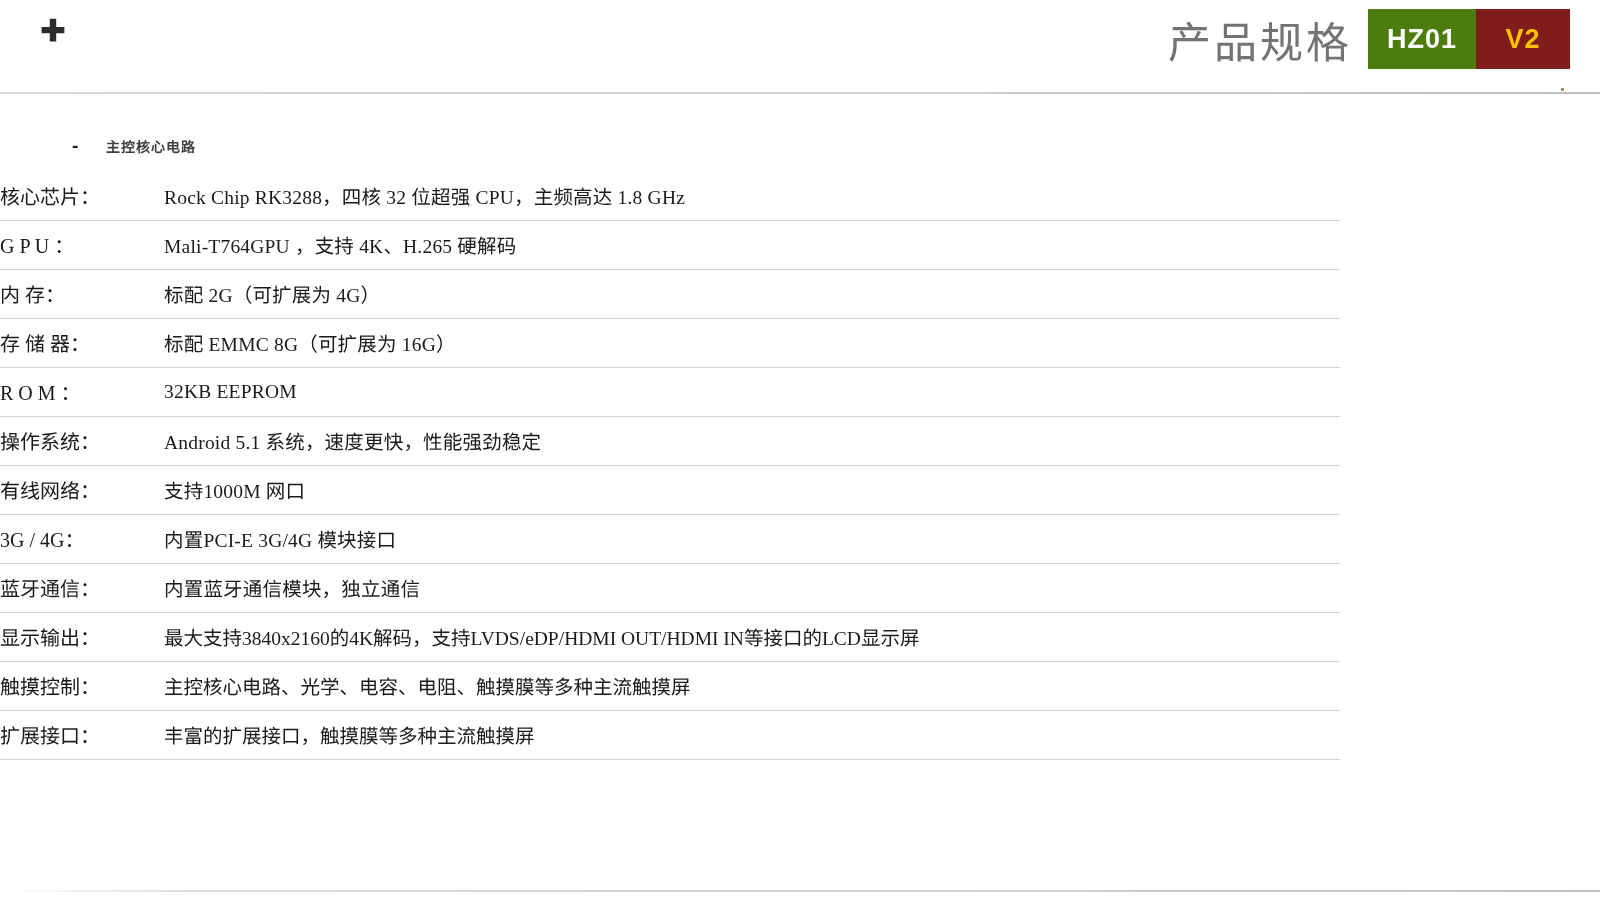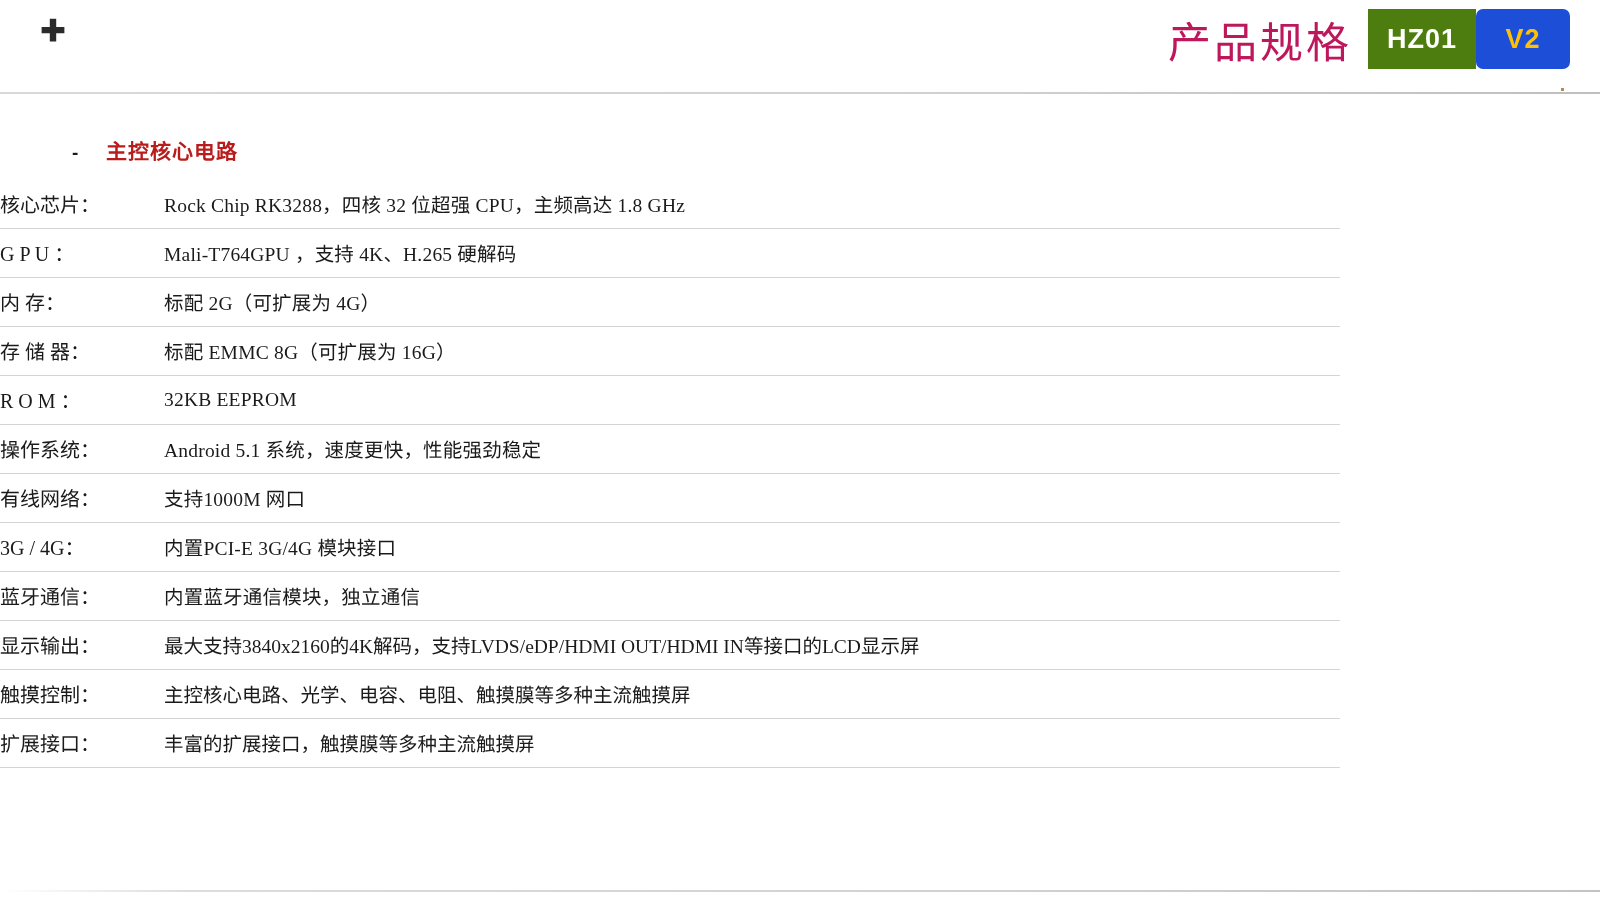--- a/index.html
+++ b/index.html
@@ -48,21 +48,21 @@
 
   .header-right {
     position: absolute;
     right: 30px;
     top: 8px;
     display: flex;
     align-items: center;
   }
   .brand-title {
     font-size: 43px;
-    color: #be185d;
+    color: #737373;
     font-family: "Liberation Serif", serif;
     letter-spacing: 3px;
     margin-right: 16px;
     white-space: nowrap;
   }
   .badge {
     height: 60px;
     min-width: 108px;
     display: flex;
     align-items: center;
@@ -70,24 +70,23 @@
     font-family: "Liberation Sans", sans-serif;
     font-weight: bold;
     font-size: 27px;
     letter-spacing: 1px;
   }
   .badge-primary {
     background: #4d7c0f;
     color: #ffffff;
   }
   .badge-secondary {
-    background: #1d4ed8;
+    background: #7f1d1d;
     color: #ffc000;
     min-width: 94px;
-    border-radius: 7px;
   }
 
   .header-rule {
     position: absolute;
     left: 0;
     top: 92px;
     width: 1600px;
     height: 2px;
     background: linear-gradient(to right, #d9d9d9 0%, #d0d0d0 60%, #bfbfbf 100%);
   }
@@ -113,23 +112,23 @@
     margin-left: 72px;
   }
   .dash {
     font-size: 19px;
     font-weight: bold;
     color: #1a1a1a;
     font-family: "Liberation Sans", sans-serif;
     width: 34px;
   }
   .section-title {
-    font-size: 21px;
-    font-weight: bold;
-    color: #b91c1c;
+    font-size: 14px;
+    font-weight: bold;
+    color: #404040;
     font-family: "Liberation Serif", serif;
     letter-spacing: 1px;
     text-align: center;
   }
 
   
   .spec-table {
     margin-top: 14px;
     width: 1340px;
     border-collapse: collapse;

